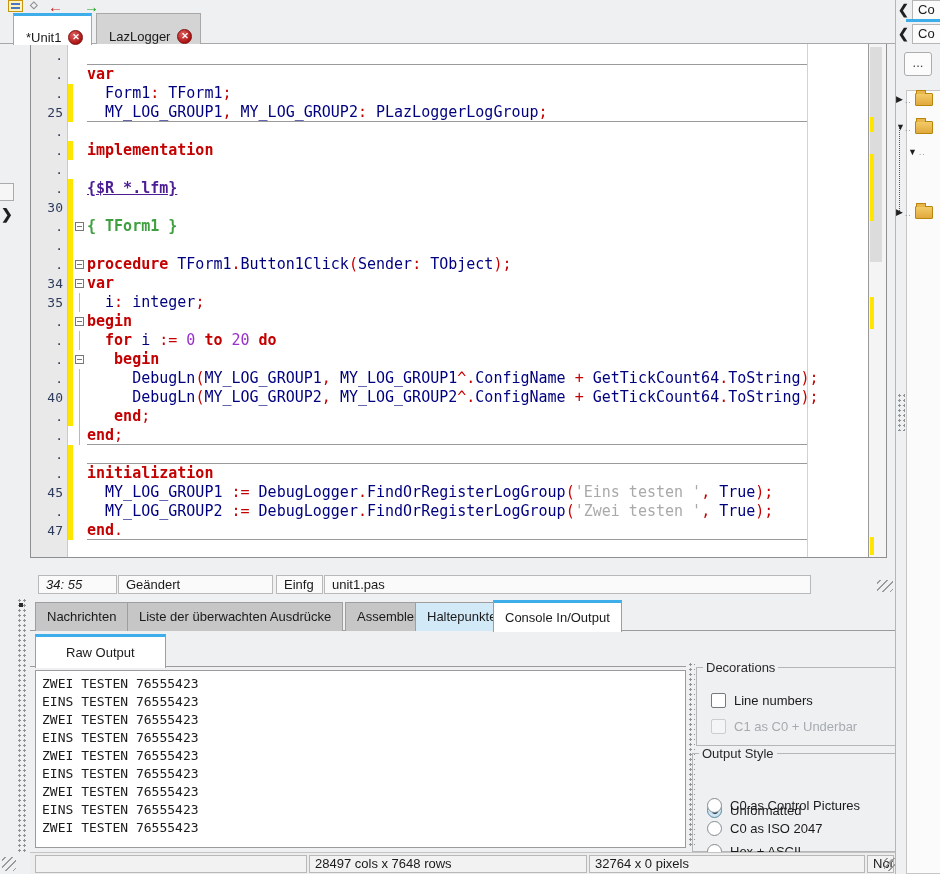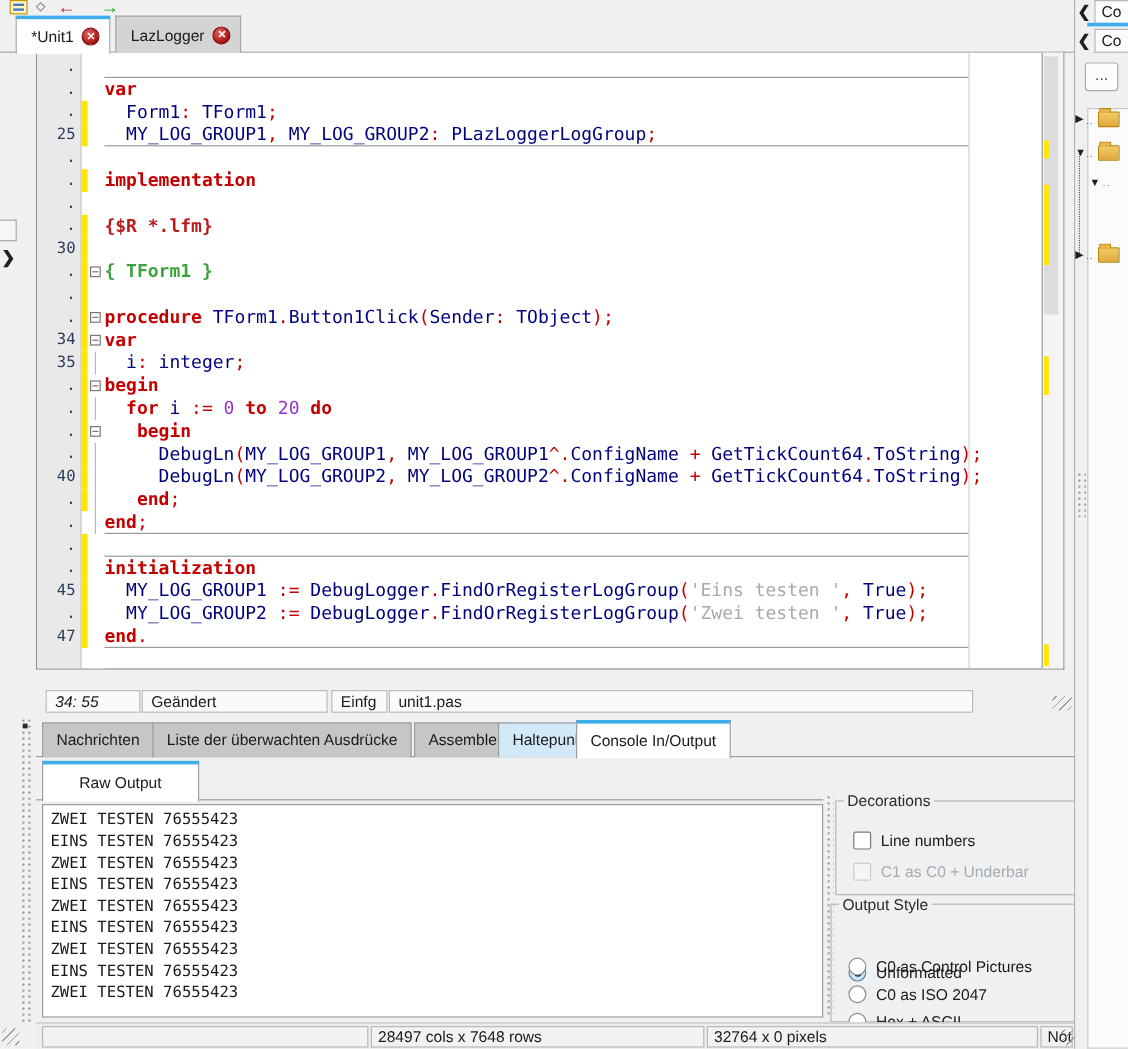--- a/index.html
+++ b/index.html
@@ -11,21 +11,21 @@
   #top-toolbar { left:0; top:0; width:895px; height:13px; overflow:hidden; }
   .tb-ico { position:absolute; top:-2px; font-size:15px; font-weight:bold; }
   #form-ico { left:8px; top:0; width:15px; height:12px; background:#FFF2C2; border:1px solid #C8960C; }
   #form-ico i { display:block; height:2px; background:#4A78C0; margin:2px 2px 0 2px; }
   #dd-diamond { left:30px; color:#8A8A8A; font-size:10px; top:-1px; }
   #back-arrow { left:48px; color:#C81E1E; }
   #fwd-arrow { left:84px; color:#18A018; }
 
   
   #ed-tabbar { left:0; top:13px; width:895px; height:31px; border-bottom:1px solid #A8A8A8; }
-  .ed-tab { position:absolute; top:0; height:31px; display:flex; align-items:center; gap:7px; padding:0 8px 0 12px; border:1px solid #A8A8A8; border-bottom:none; background:#D4D4D4; }
+  .ed-tab { position:absolute; top:0; height:31px; display:flex; align-items:flex-end; gap:7px; padding:0 8px 0 12px; border:1px solid #A8A8A8; border-bottom:none; background:#D4D4D4; }
   .ed-tab.active { background:#FFFFFF; border-top:3px solid #3DAEE9; height:32px; z-index:2; }
   .closebtn { width:15px; height:15px; border-radius:50%; background:radial-gradient(circle at 35% 30%, #E06060, #A8100F 75%); border:1px solid #7E0B0B; color:#fff; font-size:9px; font-weight:bold; line-height:13px; text-align:center; cursor:default; }
 
   
   #editor { left:30px; top:44px; width:857px; height:514px; background:#fff; border:1px solid #8F8F8F; border-top:none; }
   #gutter-bg { left:0; top:0; width:37px; height:100%; background:#E9E9E9; border-right:1px solid #C9C9C9; }
   #fold-bg { left:42px; top:0; width:14px; height:100%; background:#fff; }
   #margin-line { left:776px; top:0; width:1px; height:100%; background:#D2D2D2; }
   #ed-rows { left:0; top:2px; width:830px; }
   .ed-row { display:flex; height:19px; position:relative; }
@@ -37,21 +37,21 @@
   .g-fold .fbox::after { content:""; position:absolute; left:1px; right:1px; top:3px; height:1px; background:#777; }
   .g-fold .fline { position:absolute; left:6px; top:0; width:1px; height:100%; background:#B9B9B9; }
   .code { display:inline-block; width:720px; white-space:pre; font-family:"DejaVu Sans Mono", monospace; font-size:15px; line-height:19px; }
   .ed-row.sb .code { border-bottom:1px solid #9A9A9A; }
   .tk-kw { color:#C40000; font-weight:bold; }
   .tk-id { color:#00007F; }
   .tk-sym { color:#C40000; }
   .tk-num { color:#9932CC; }
   .tk-str { color:#A9A9A9; }
   .tk-cmt { color:#3FA03F; font-weight:bold; }
-  .tk-dir { color:#b91c1c; font-weight:bold; }
+  .tk-dir { color:#4c1d95; font-weight:bold;text-decoration:underline; }
   .tk-txt { color:#151515; }
 
   
   #ed-scroll { right:0; top:0; bottom:0; width:18px; background:#F4F4F4; border-left:1px solid #9A9A9A; }
   #ed-thumb { position:absolute; left:1px; width:12px; background:#DCDCDC; }
   .smark { position:absolute; left:1px; width:4px; background:#FFE500; }
 
   
   .stfield { position:absolute; top:575px; height:19px; background:#FAFAFA; border:1px solid #B9B9B9; line-height:17px; padding-left:7px; }
   .grip { background:repeating-linear-gradient(135deg, transparent 0 2px, #9A9A9A 2px 3px, transparent 3px 5px); }
@@ -337,21 +337,21 @@
 <div id="left-chevron" class="abs">❯</div>
 <div id="vsplit-left" class="abs dots"></div>
 <div id="split-dot" class="abs"></div>
 <div id="bl-grip" class="abs grip"></div>
 
 <div id="dock-tabbar" class="abs">
   <div class="d-tab" style="left:5px;">Nachrichten</div>
   <div class="d-tab" style="left:97px;">Liste der überwachten Ausdrücke</div>
   <div class="d-tab" style="left:315px;">Assembler</div>
   <div class="d-tab hover" style="left:385px;">Haltepunkte</div>
-  <div class="d-tab active" style="left:450px;">Console In/Output</div>
+  <div class="d-tab active" style="left:463px;">Console In/Output</div>
 </div>
 <div id="sub-tabbar" class="abs">
   <div class="s-tab">Raw Output</div>
 </div>
 
 <div id="memo" class="abs">
     <div>ZWEI TESTEN 76555423</div>
     <div>EINS TESTEN 76555423</div>
     <div>ZWEI TESTEN 76555423</div>
     <div>EINS TESTEN 76555423</div>

